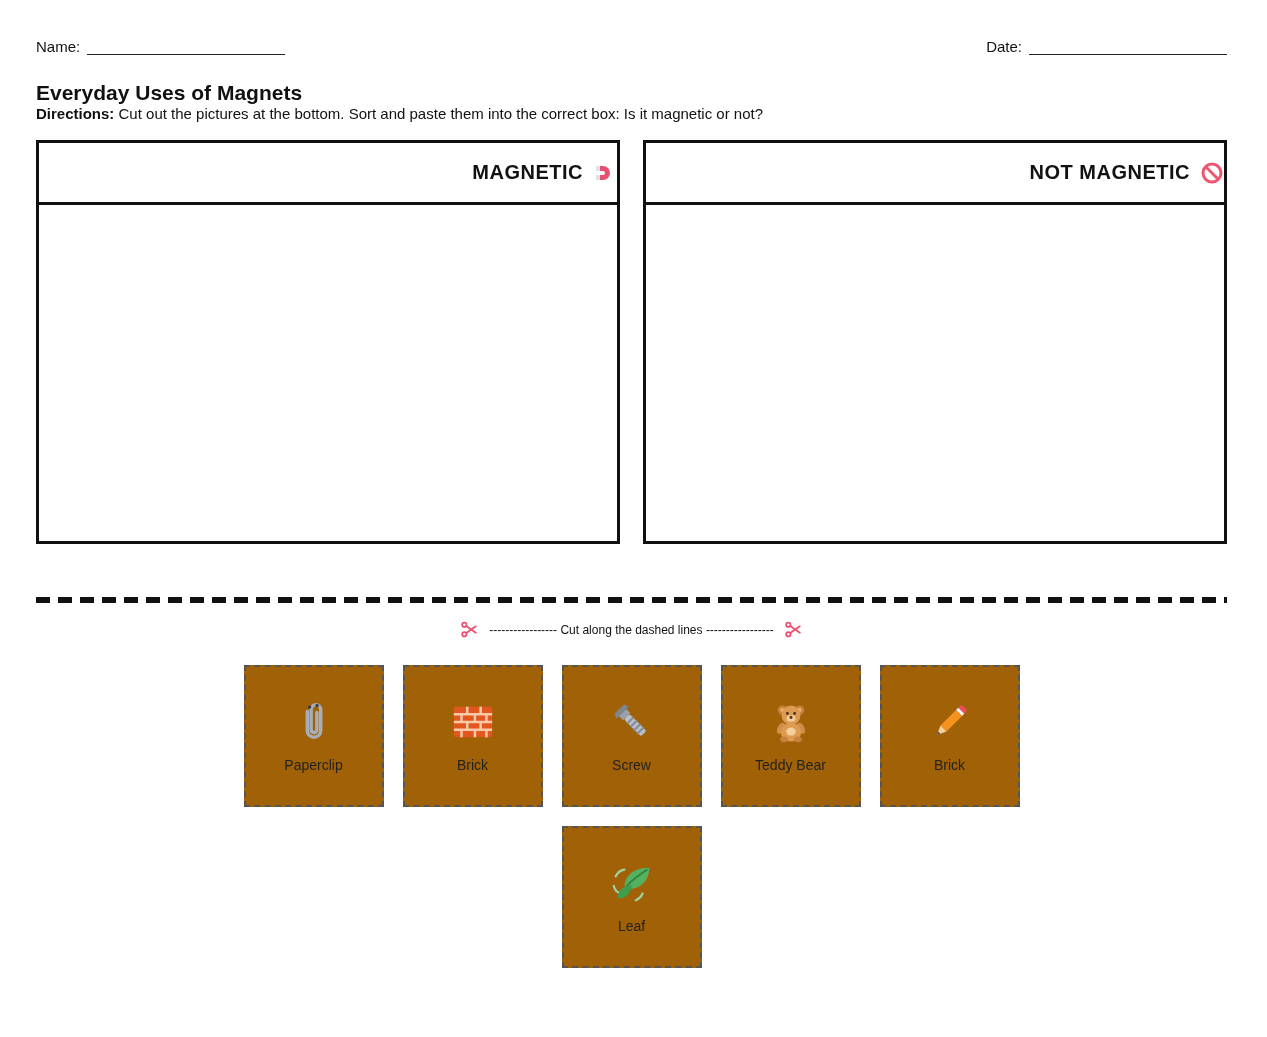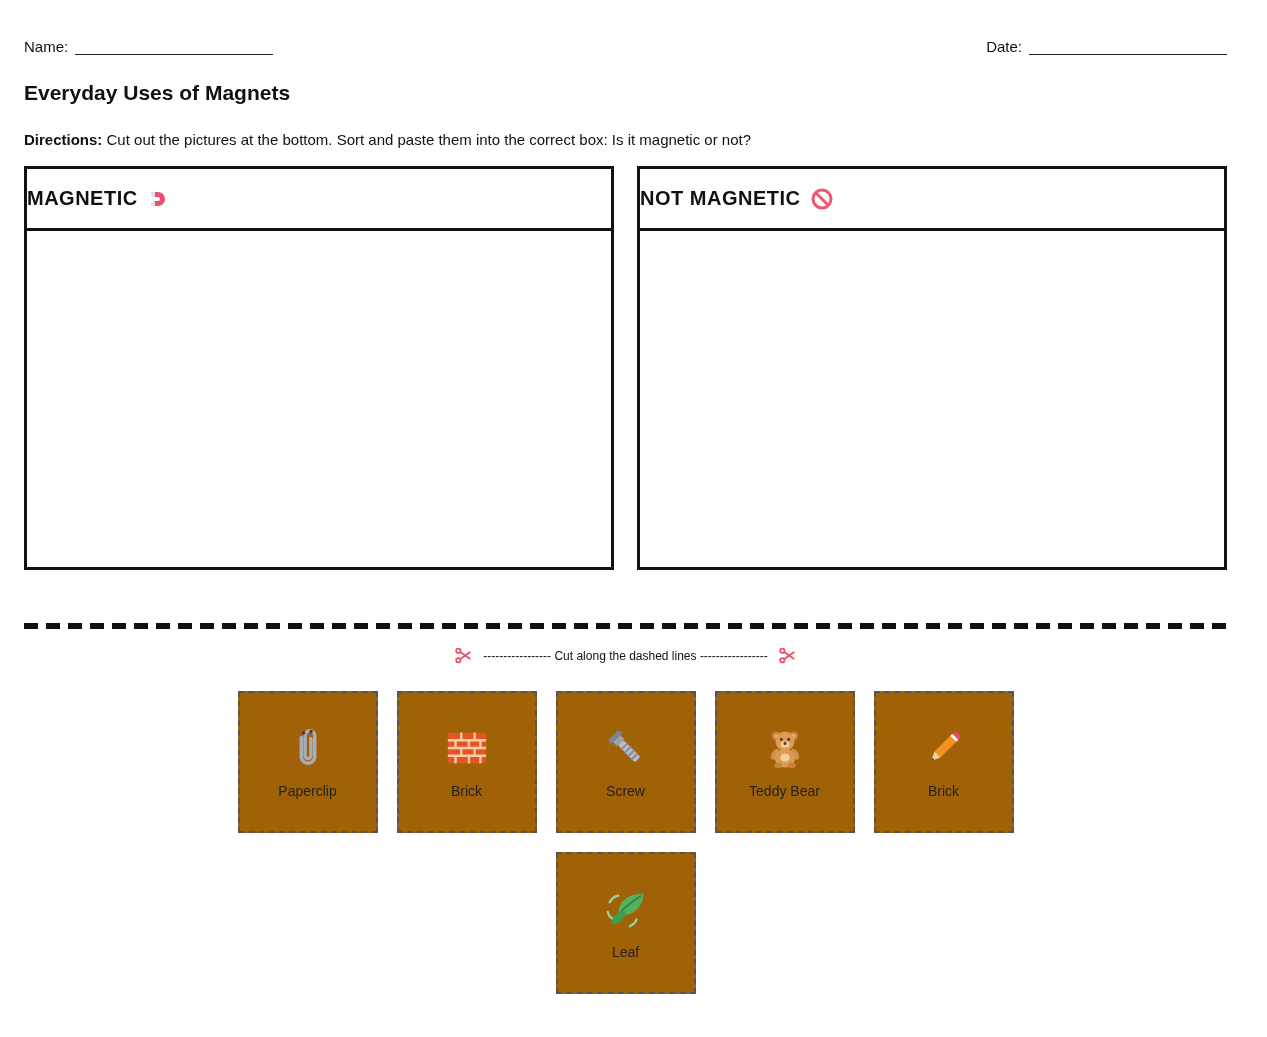--- a/index.html
+++ b/index.html
@@ -3,39 +3,39 @@
 <meta charset="utf-8">
 <style>
   * { box-sizing: border-box; margin: 0; padding: 0; }
   html, body { background: #ffffff; }
   body {
     width: 1267px; height: 1037px;
     font-family: "Liberation Sans", sans-serif;
     color: #111;
     overflow: hidden;
   }
-  .sheet { padding: 38px 40px 0 24px; }
+  .sheet { padding: 38px 40px 0 36px; }
 
   .top-row { display: flex; justify-content: space-between; font-size: 15px; }
   .field { display: flex; align-items: flex-end; }
   .blank-line {
     display: inline-block; width: 198px; height: 16px;
     border-bottom: 1.5px solid #222; margin-left: 7px;
   }
 
   .title { text-align: left; font-size: 21px; font-weight: bold; margin-top: 26px; }
 
-  .directions { margin-top: 26px; font-size: 15px; }
+  .directions { font-size: 15px; }
   .directions b { font-weight: bold; }
 
   .boxes { display: flex; gap: 23px; margin-top: 18px; }
   .sort-box { flex: 1; border: 3px solid #111; height: 404px; background: #fff; }
   .sort-box-header {
     height: 62px; border-bottom: 3px solid #111;
-    display: flex; align-items: center; justify-content: flex-start; gap: 10px;
+    display: flex; align-items: center; justify-content: flex-end; gap: 10px;
     font-size: 20px; font-weight: bold; letter-spacing: .5px;
   }
   .sort-box-body { height: 336px; }
 
   .cut-separator {
     margin-top: 53px; height: 6px;
     background: repeating-linear-gradient(90deg, #111 0 14px, transparent 14px 22px);
   }
   .cut-caption {
     margin-top: 17px; display: flex; align-items: center; justify-content: center;

